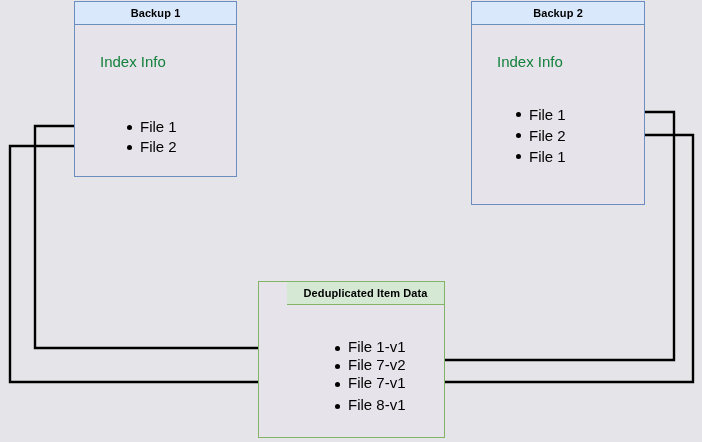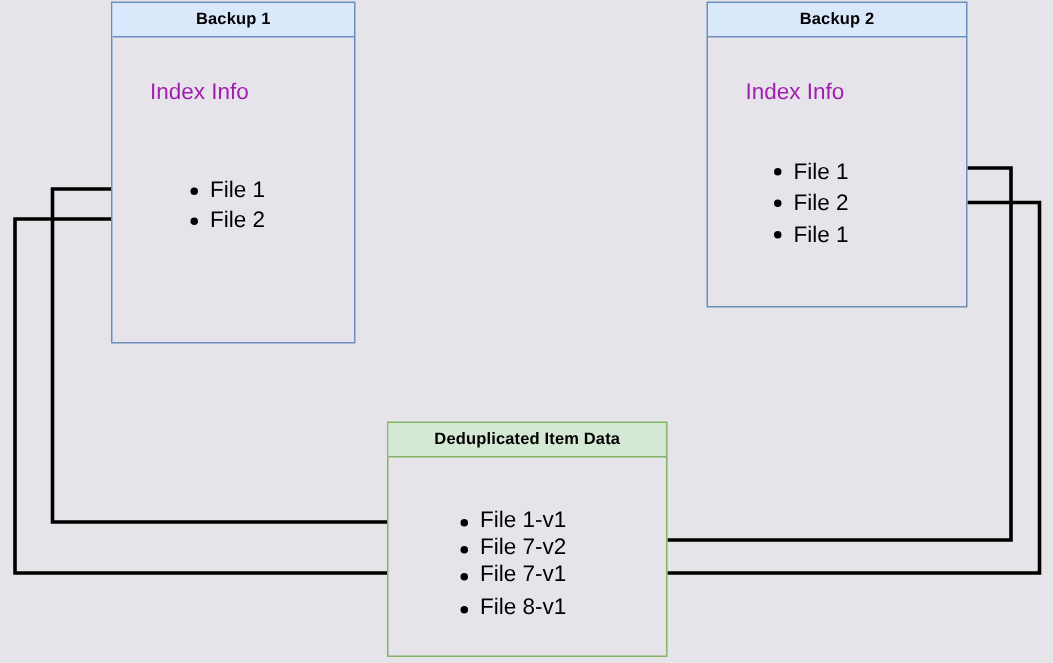--- a/index.html
+++ b/index.html
@@ -53,21 +53,21 @@
     background: #d5e8d4;
     border-bottom-color: #82b366;
   }
   .node-body {
     position: relative;
     height: calc(100% - 23px);
   }
   .index-label {
     position: absolute;
     font-size: 15px;
-    color: #a21caf;
+    color: #15803d;
     white-space: nowrap;
   }
   .file-list {
     position: absolute;
     margin: 0;
     padding: 0;
     list-style: none;
   }
   .file-list li {
     position: relative;
@@ -81,31 +81,31 @@
   .file-list li::before {
     content: "";
     position: absolute;
     left: 3px;
     top: 8px;
     width: 5px;
     height: 5px;
     border-radius: 50%;
     background: #000;
   }
-  #b1 { left: 74px; top: 1px; width: 163px; height: 228px; }
+  #b1 { left: 74px; top: 1px; width: 163px; height: 176px; }
   #b1 .index-label { left: 25px; top: 28px; }
   #b1 .file-list { left: 49px; top: 92px; }
   #b1 .file-list li { height: 20px; line-height: 20px; }
 
   #b2 { left: 471px; top: 1px; width: 174px; height: 204px; }
   #b2 .index-label { left: 25px; top: 28px; }
   #b2 .file-list { left: 41px; top: 79px; }
   #b2 .file-list li { height: 21px; line-height: 21px; }
 
-  #dd { left: 258px; top: 281px; width: 187px; height: 157px; }
+  #dd { left: 258px; top: 281px; width: 187px; height: 157px; padding-left: 28px; }
   #dd .file-list { left: 45px; top: 33px; }
   #dd .file-list li { height: 18px; line-height: 18px; }
   #dd .file-list li.gap { margin-top: 4px; }
 </style>
 </head>
 <body>
 
 <div id="canvas">
 
   <svg class="edges" viewBox="0 0 702 442" width="702" height="442">

